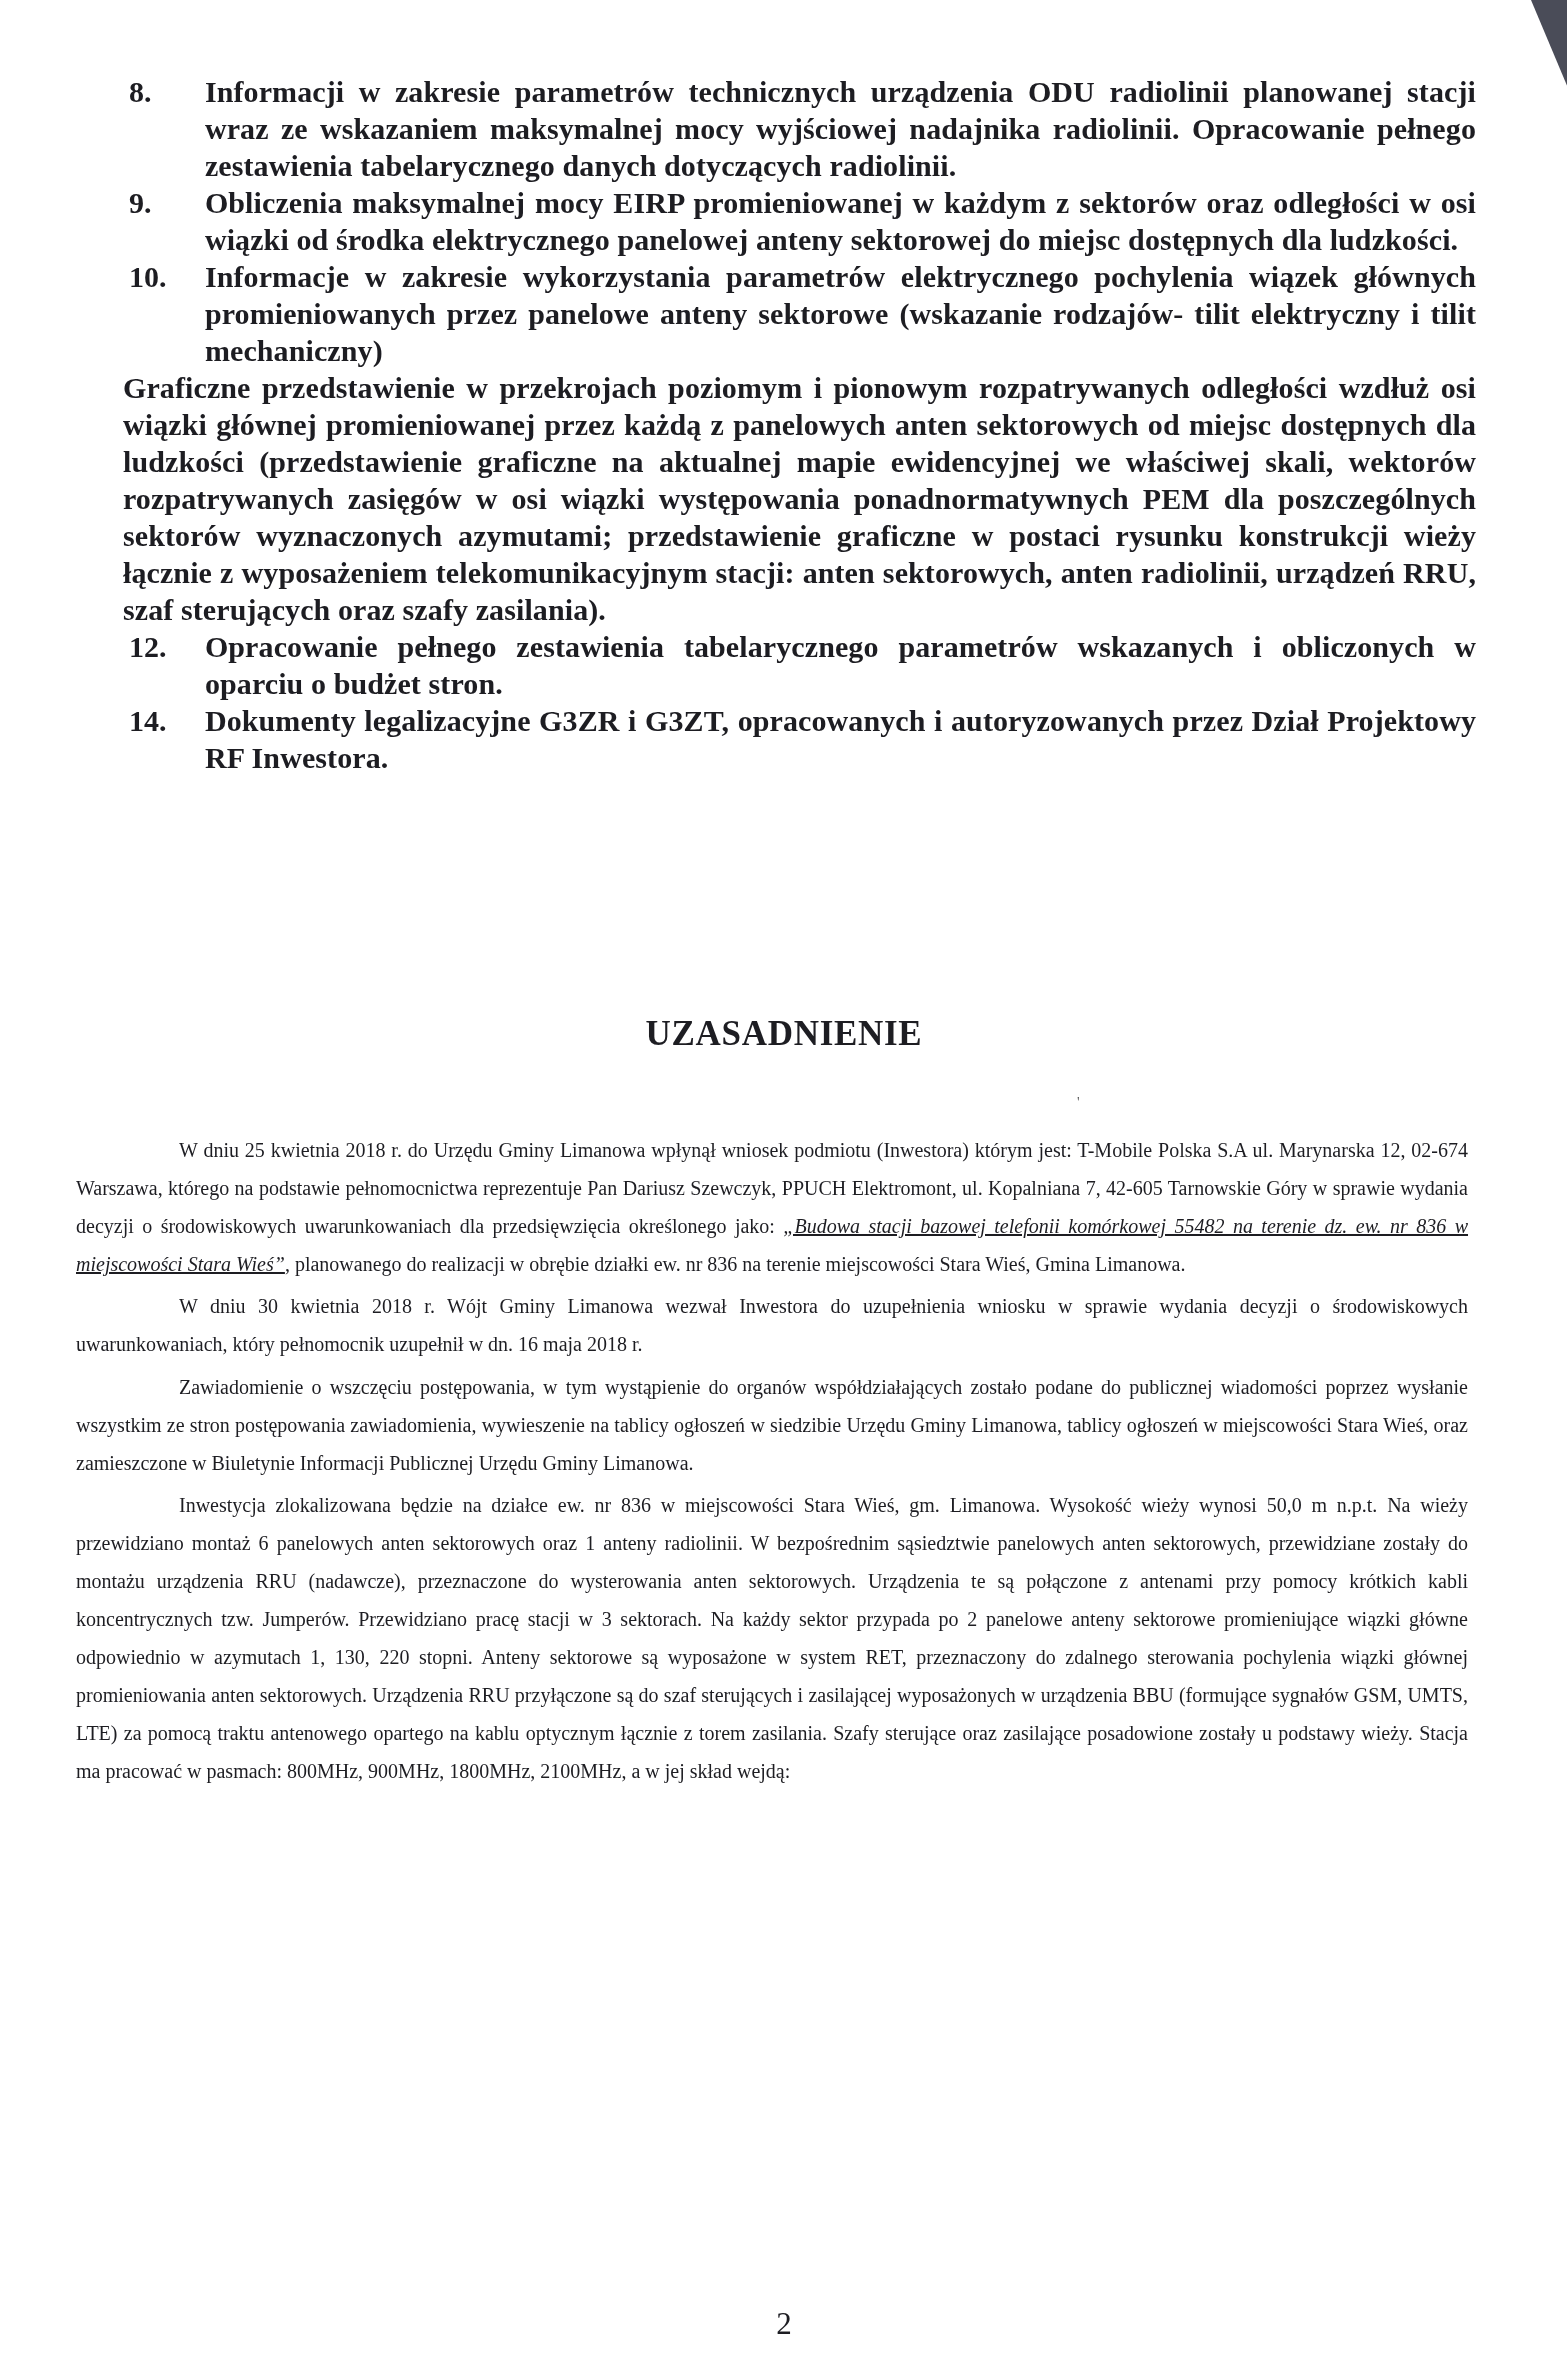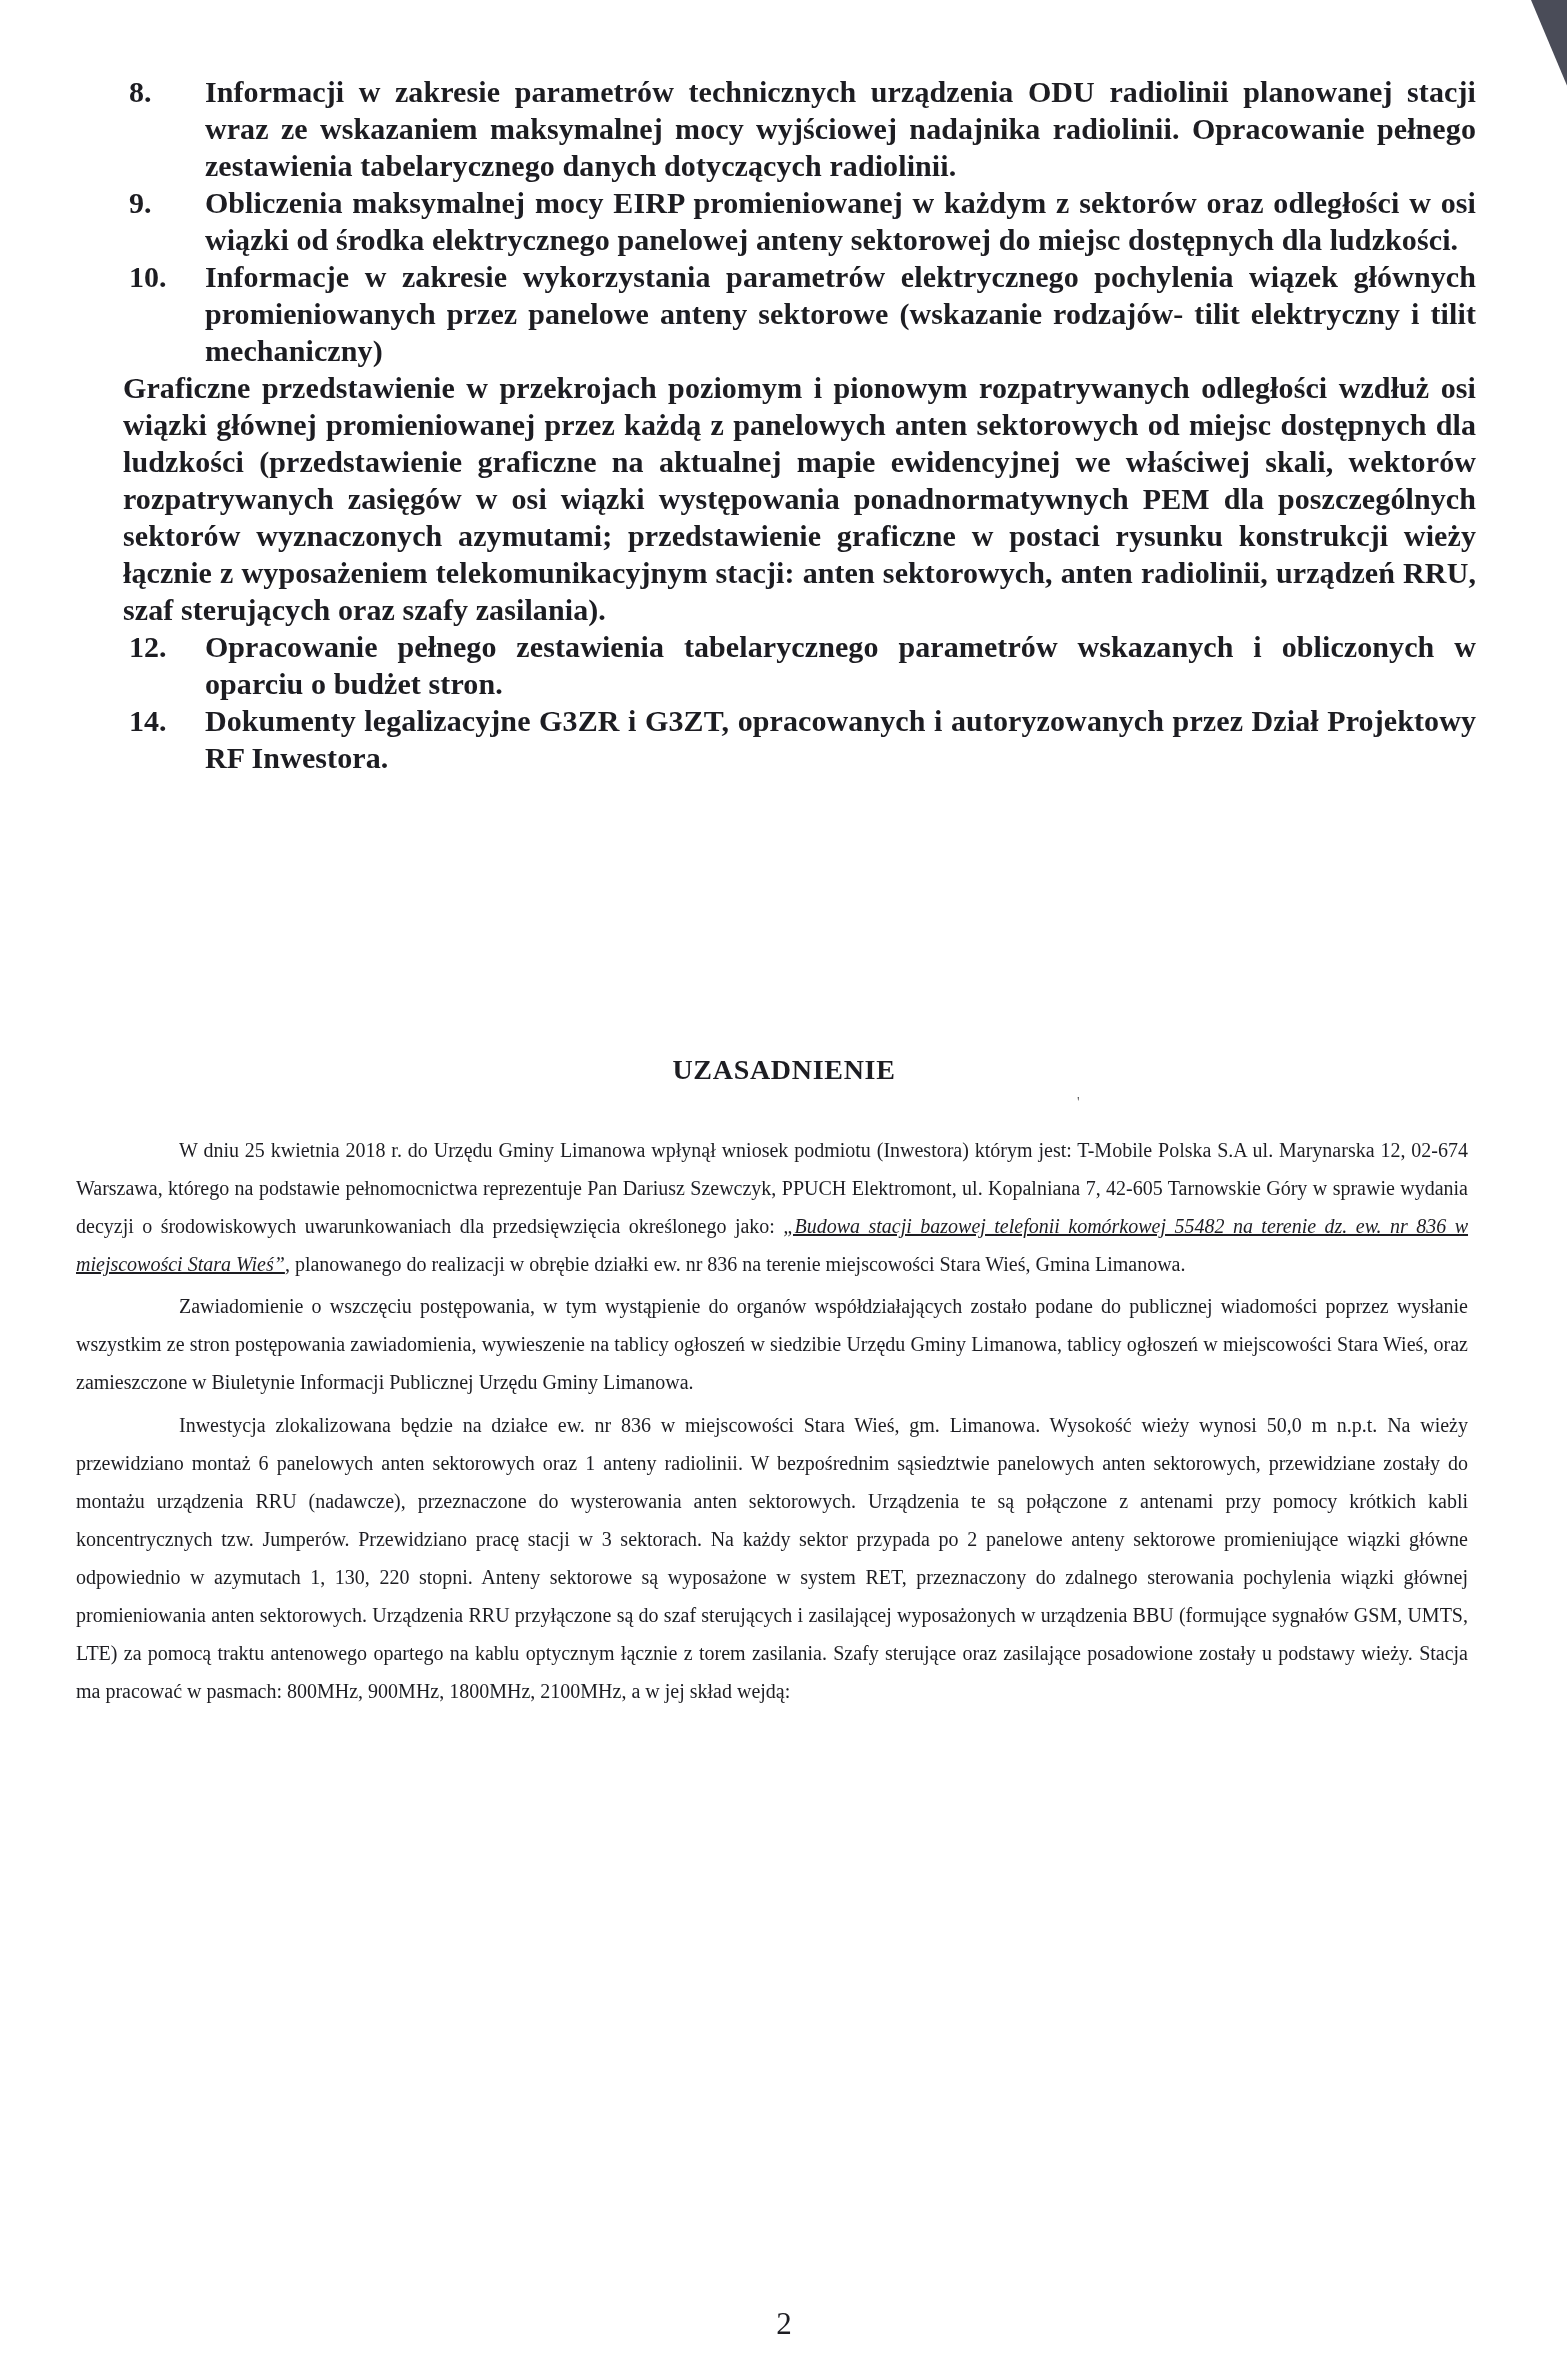--- a/index.html
+++ b/index.html
@@ -5,22 +5,22 @@
   html, body { margin:0; padding:0; background:#ffffff; }
   body { width:1568px; height:2354px; position:relative; overflow:hidden;
          font-family:"Liberation Serif","DejaVu Serif",serif; color:#1d1d22; }
   .corner { position:absolute; right:0; top:0; width:0; height:0;
             border-top:88px solid #4a4c58; border-left:37px solid transparent; }
   .list { position:absolute; left:123px; top:73px; width:1353px; font-weight:bold;
           font-size:30px; line-height:37px; letter-spacing:0.1px; }
   .li { display:flex; text-align:justify; }
   .li .num { width:76px; flex:0 0 76px; padding-left:5.9px; }
   .li .txt { flex:1; text-align:justify; text-align-last:left; }
-  .title { position:absolute; top:1054px; left:0; width:1568px; text-align:center;
-           font-weight:bold; font-size:28px; letter-spacing:0.7px; }
+  .title { position:absolute; top:1014px; left:0; width:1568px; text-align:center;
+           font-weight:bold; font-size:35px; letter-spacing:0.7px; }
   .body { position:absolute; left:76px; top:1131px; width:1392px;
           font-size:20px; line-height:38px; }
   .p { text-align:justify; text-indent:103px; margin:0 0 4.4px 0; }
   .u { font-style:italic; text-decoration:underline; }
   .pagenum { position:absolute; top:2306px; left:0; width:1568px; text-align:center; font-size:31px; }
   .tick { position:absolute; left:1077px; top:1094px; font-size:14.7px; color:#555; }
 </style>
 </head>
 <body>
 
@@ -50,18 +50,19 @@
       <span class="num">14.</span>
       <span class="txt">Dokumenty legalizacyjne G3ZR i G3ZT, opracowanych i autoryzowanych przez Dział Projektowy RF Inwestora.</span>
     </div>
 </div>
 
 <div class="title">UZASADNIENIE</div>
 <div class="tick">'</div>
 
 <div class="body">
   <p class="p"><span>W dniu 25 kwietnia 2018 r. do Urzędu Gminy Limanowa wpłynął wniosek podmiotu (Inwestora) którym jest: T-Mobile Polska S.A ul. Marynarska 12, 02-674 Warszawa, którego na podstawie pełnomocnictwa reprezentuje Pan Dariusz Szewczyk, PPUCH Elektromont, ul. Kopalniana 7, 42-605 Tarnowskie Góry w sprawie wydania decyzji o środowiskowych uwarunkowaniach dla przedsięwzięcia określonego jako: </span><span class="u">„Budowa stacji bazowej telefonii komórkowej 55482 na terenie dz. ew. nr 836 w miejscowości Stara Wieś”</span><span>, planowanego do realizacji w obrębie działki ew. nr 836 na terenie miejscowości Stara Wieś, Gmina Limanowa.</span></p>
+  <p class="p">W dniu 30 kwietnia 2018 r. Wójt Gminy Limanowa wezwał Inwestora do uzupełnienia wniosku w sprawie wydania decyzji o środowiskowych uwarunkowaniach, który pełnomocnik uzupełnił w dn. 16 maja 2018 r.</p>
   <p class="p">Zawiadomienie o wszczęciu postępowania, w tym wystąpienie do organów współdziałających zostało podane do publicznej wiadomości poprzez wysłanie wszystkim ze stron postępowania zawiadomienia, wywieszenie na tablicy ogłoszeń w siedzibie Urzędu Gminy Limanowa, tablicy ogłoszeń w miejscowości Stara Wieś, oraz zamieszczone w Biuletynie Informacji Publicznej Urzędu Gminy Limanowa.</p>
   <p class="p">Inwestycja zlokalizowana będzie na działce ew. nr 836 w miejscowości Stara Wieś, gm. Limanowa. Wysokość wieży wynosi 50,0 m n.p.t. Na wieży przewidziano montaż 6 panelowych anten sektorowych oraz 1 anteny radiolinii. W bezpośrednim sąsiedztwie panelowych anten sektorowych, przewidziane zostały do montażu urządzenia RRU (nadawcze), przeznaczone do wysterowania anten sektorowych. Urządzenia te są połączone z antenami przy pomocy krótkich kabli koncentrycznych tzw. Jumperów. Przewidziano pracę stacji w 3 sektorach. Na każdy sektor przypada po 2 panelowe anteny sektorowe promieniujące wiązki główne odpowiednio w azymutach 1, 130, 220 stopni. Anteny sektorowe są wyposażone w system RET, przeznaczony do zdalnego sterowania pochylenia wiązki głównej promieniowania anten sektorowych. Urządzenia RRU przyłączone są do szaf sterujących i zasilającej wyposażonych w urządzenia BBU (formujące sygnałów GSM, UMTS, LTE) za pomocą traktu antenowego opartego na kablu optycznym łącznie z torem zasilania. Szafy sterujące oraz zasilające posadowione zostały u podstawy wieży. Stacja ma pracować w pasmach: 800MHz, 900MHz, 1800MHz, 2100MHz, a w jej skład wejdą:</p>
 </div>
 
 <div class="pagenum">2</div>
 
 
 </body></html>

